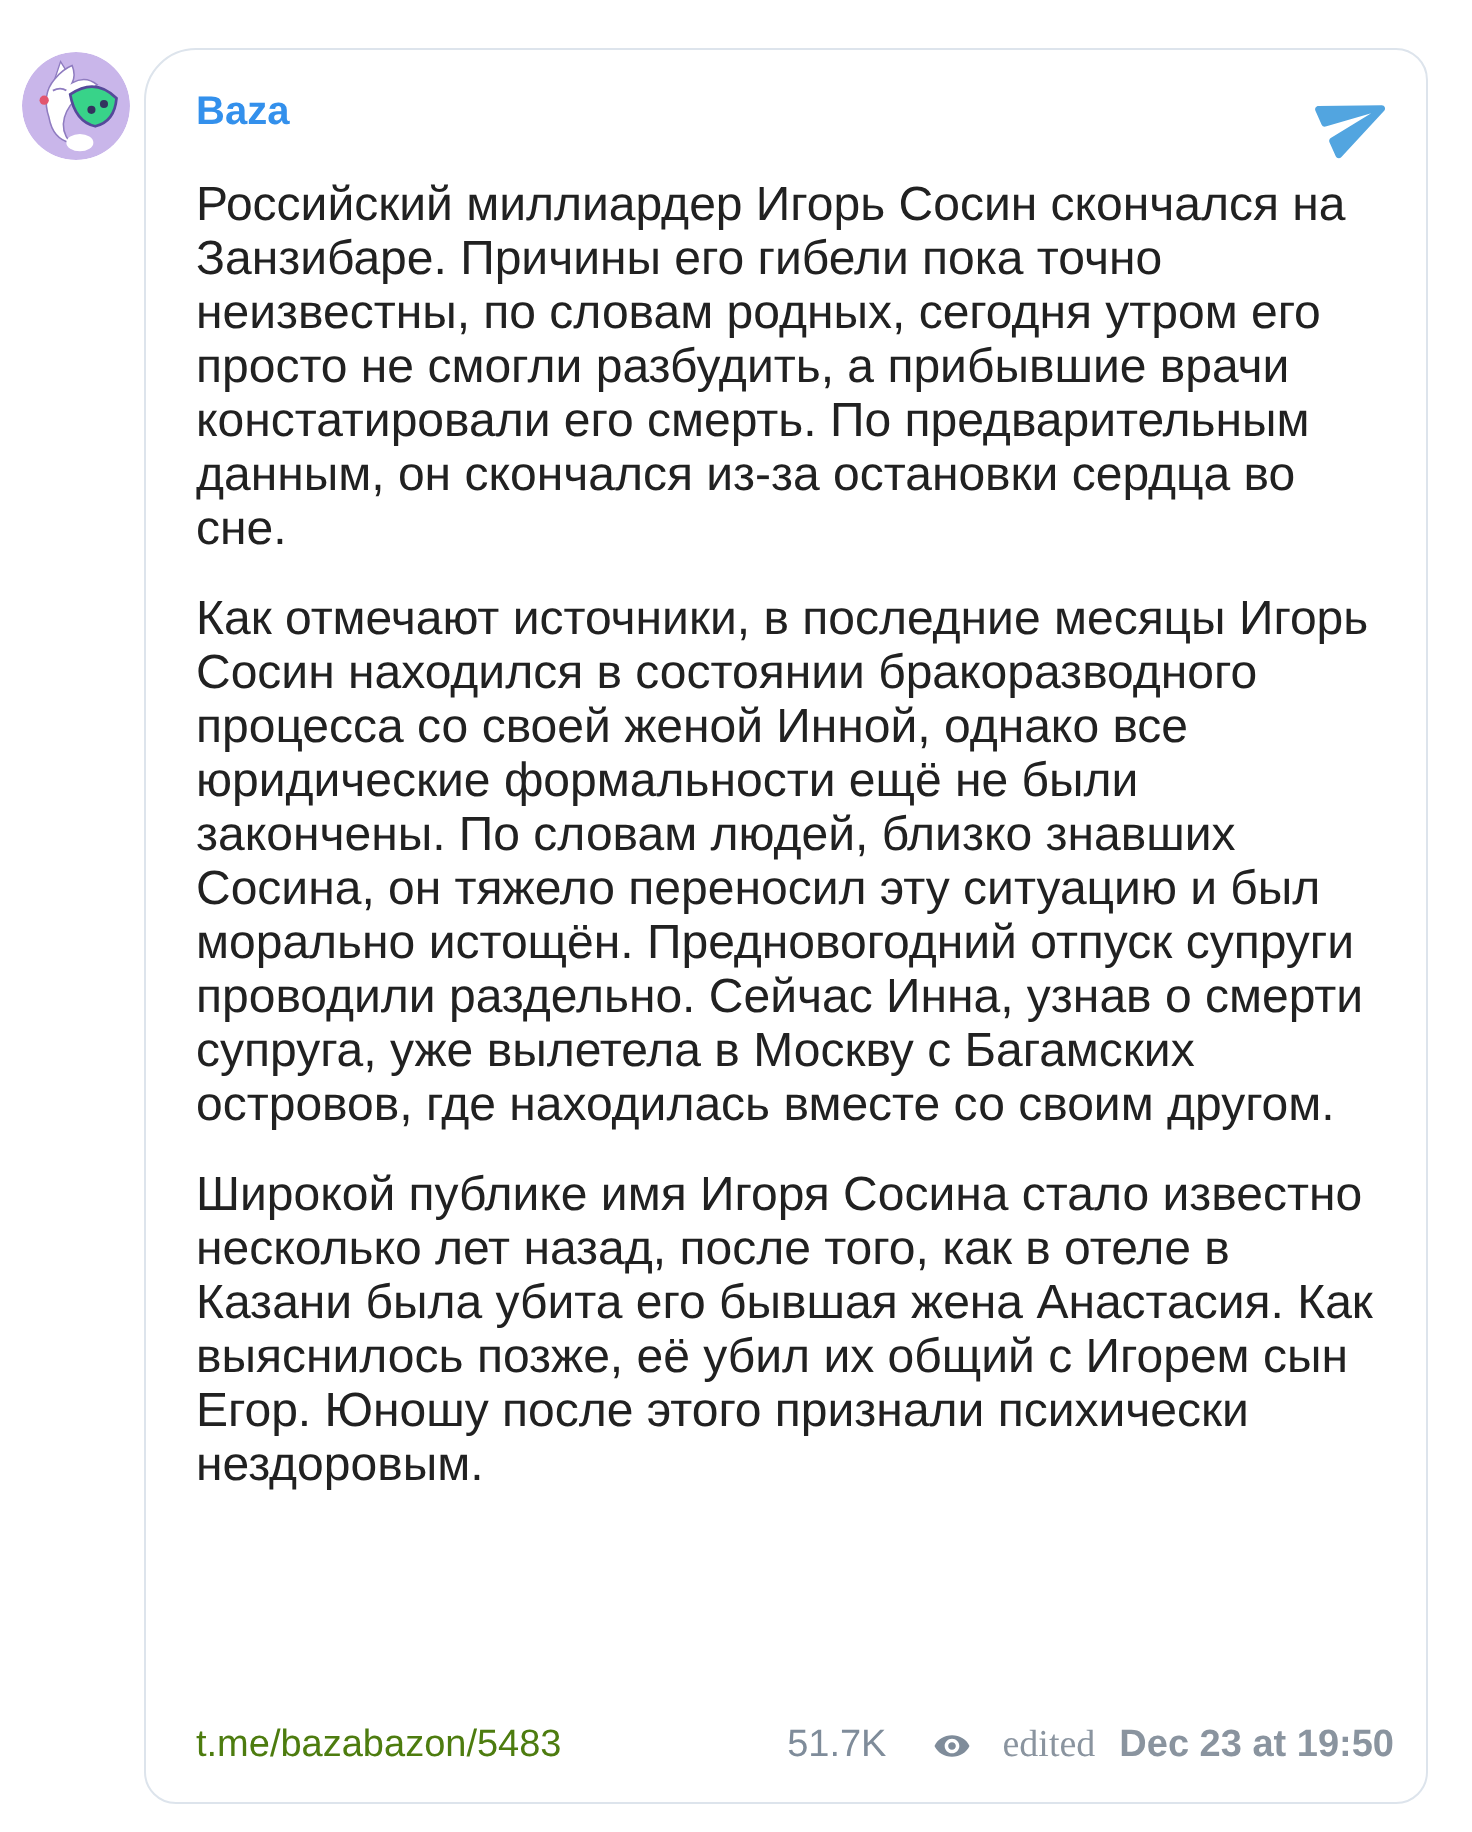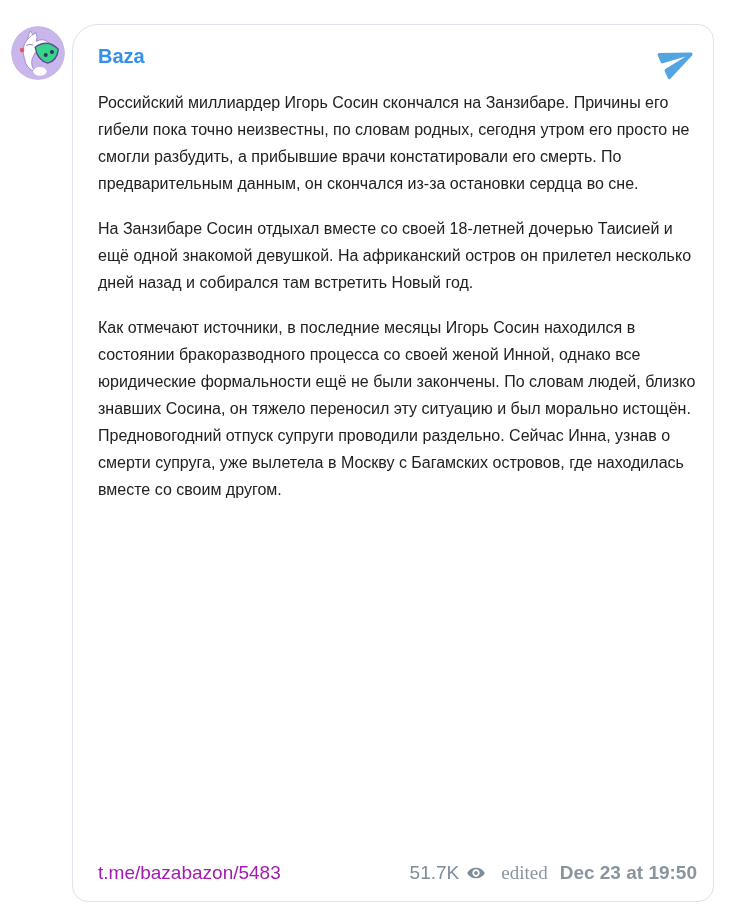--- a/index.html
+++ b/index.html
@@ -20,32 +20,32 @@
     display:flex;flex-direction:column;overflow:hidden;
   }
   .header{display:flex;justify-content:space-between;align-items:flex-start;flex:0 0 auto;}
   .channel-title{
     color:#3390ec;font-weight:bold;font-size:20px;line-height:26px;
     margin-top:4px;cursor:pointer;
   }
   .plane-wrap{width:42px;height:40px;margin-right:-2px;margin-top:1px;cursor:pointer;}
   .plane-wrap svg{width:100%;height:100%;transform:rotate(-24deg);}
   .message-text{
-    margin-top:9px;font-size:16px;line-height:27px;color:#212121;
+    margin-top:9px;font-size:24px;line-height:27px;color:#212121;
     flex:0 1 auto;overflow:hidden;
   }
   .message-text p{margin:0 0 18px 0;}
   .message-text p:last-child{margin-bottom:0;}
   .footer{
     margin-top:auto;flex:0 0 auto;display:flex;align-items:center;
     font-size:19px;line-height:24px;padding-bottom:2px;
   }
-  .post-link{color:#a21caf;text-decoration:none;cursor:pointer;}
+  .post-link{color:#4d7c0f;text-decoration:none;cursor:pointer;}
   .meta{margin-left:auto;display:flex;align-items:center;color:#8a949f;}
-  .views-count{margin-right:7px;color:#7f8c9a;}
+  .views-count{margin-right:23px;color:#7f8c9a;}
   .eye-icon{width:20px;height:20px;display:block;}
   .edited-label{margin-left:15px;font-family:Liberation Serif, serif;}
   .timestamp{margin-left:12px;cursor:pointer;font-weight:bold;}
 </style>
 </head>
 <body>
 
 <div class="avatar">
   <svg viewBox="0 0 56 56" width="54" height="54">
     <circle cx="28" cy="28" r="28" fill="#c9b6ea"></circle>
@@ -65,22 +65,22 @@
     <div class="channel-title">Baza</div>
     <div class="plane-wrap">
       <svg viewBox="0 0 24 24">
         <path fill="#52a5e0" d="M3.4 20.4l17.45-7.48c.81-.35.81-1.49 0-1.84L3.4 3.6c-.66-.29-1.39.2-1.39.91l-.01 4.61c0 .5.37.93.87.99L17 12 2.87 13.88c-.5.07-.87.5-.87 1l.01 4.61c0 .71.73 1.2 1.39.91z"></path>
       </svg>
     </div>
   </div>
 
   <div class="message-text">
     <p>Российский миллиардер Игорь Сосин скончался на Занзибаре. Причины его гибели пока точно неизвестны, по словам родных, сегодня утром его просто не смогли разбудить, а прибывшие врачи констатировали его смерть. По предварительным данным, он скончался из-за остановки сердца во сне.</p>
-    <p>На Занзибаре Сосин отдыхал вместе со своей 18-летней дочерью Таисией и ещё одной знакомой девушкой. На африканский остров он прилетел несколько дней назад и собирался там встретить Новый год.</p>
     <p>Как отмечают источники, в последние месяцы Игорь Сосин находился в состоянии бракоразводного процесса со своей женой Инной, однако все юридические формальности ещё не были закончены. По словам людей, близко знавших Сосина, он тяжело переносил эту ситуацию и был морально истощён. Предновогодний отпуск супруги проводили раздельно. Сейчас Инна, узнав о смерти супруга, уже вылетела в Москву с Багамских островов, где находилась вместе со своим другом.</p>
+    <p>Широкой публике имя Игоря Сосина стало известно несколько лет назад, после того, как в отеле в Казани была убита его бывшая жена Анастасия. Как выяснилось позже, её убил их общий с Игорем сын Егор. Юношу после этого признали психически нездоровым.</p>
   </div>
 
   <div class="footer">
     <a class="post-link">t.me/bazabazon/5483</a>
     <div class="meta">
       <span class="views-count">51.7K</span>
       <svg class="eye-icon" viewBox="0 0 24 24">
         <path fill="#7f8c9a" d="M12 5.6C7.3 5.6 3.2 8.2 1.5 12c1.7 3.8 5.8 6.4 10.5 6.4s8.8-2.6 10.5-6.4C20.8 8.2 16.7 5.6 12 5.6zm0 10.8c-2.45 0-4.4-1.95-4.4-4.4S9.55 7.6 12 7.6s4.4 1.95 4.4 4.4-1.95 4.4-4.4 4.4zm0-6.7c-1.28 0-2.3 1.02-2.3 2.3s1.02 2.3 2.3 2.3 2.3-1.02 2.3-2.3-1.02-2.3-2.3-2.3z"></path>
       </svg>
       <span class="edited-label">edited</span>

